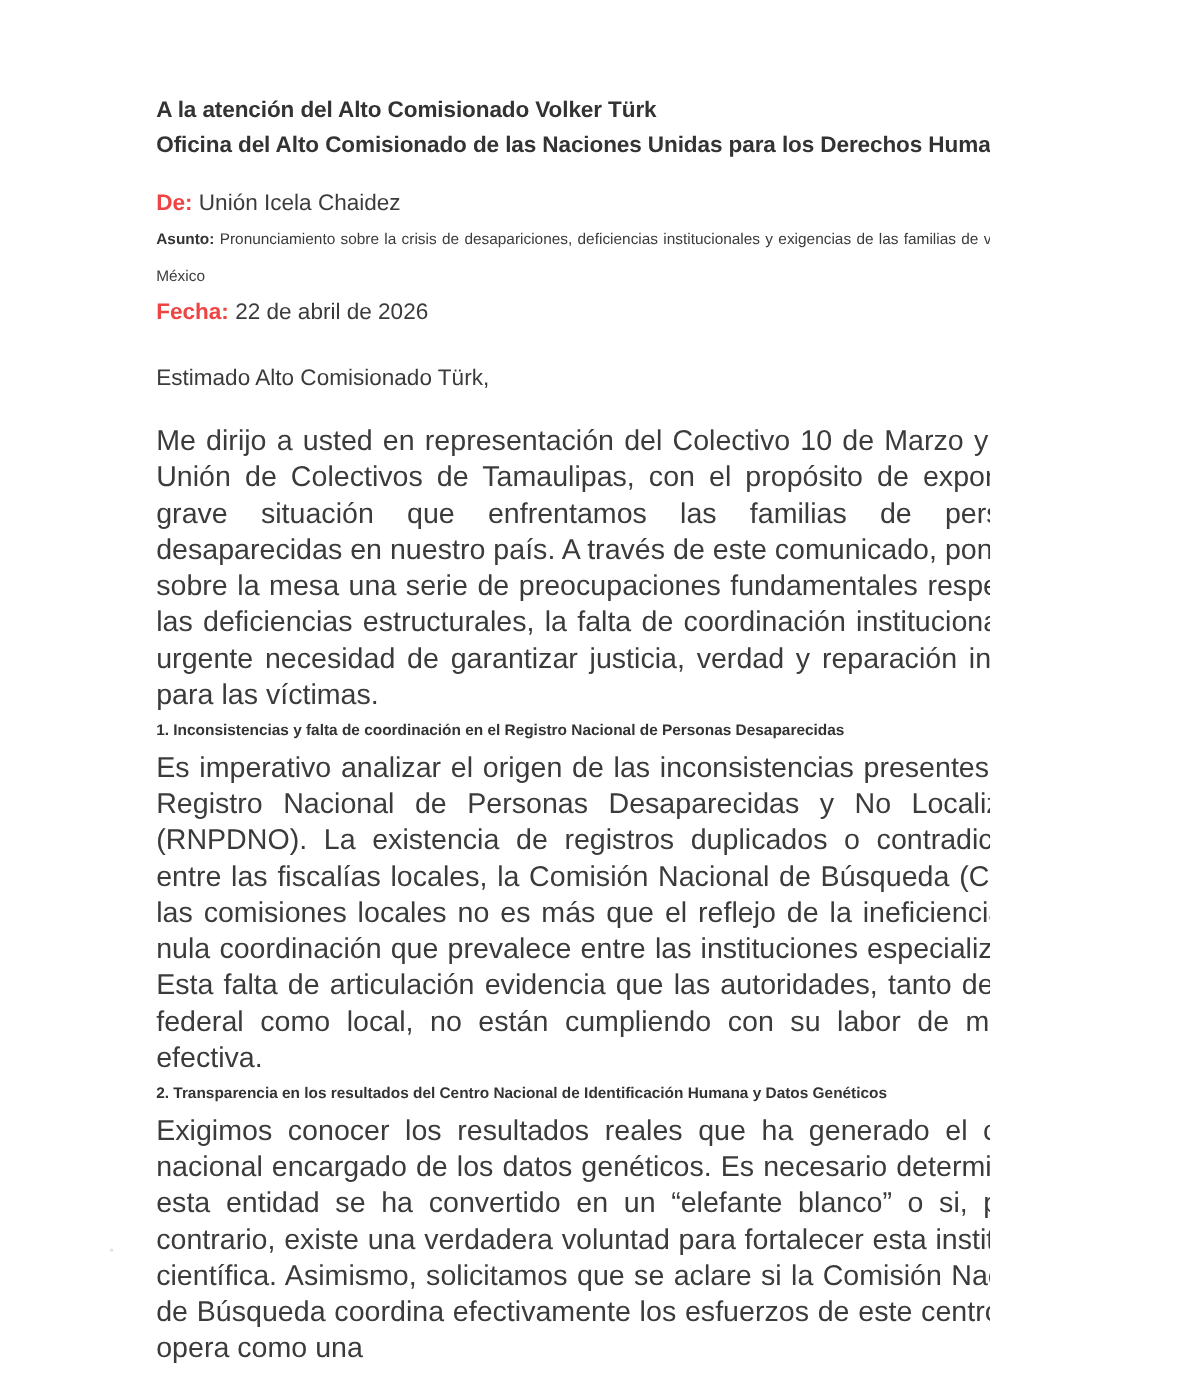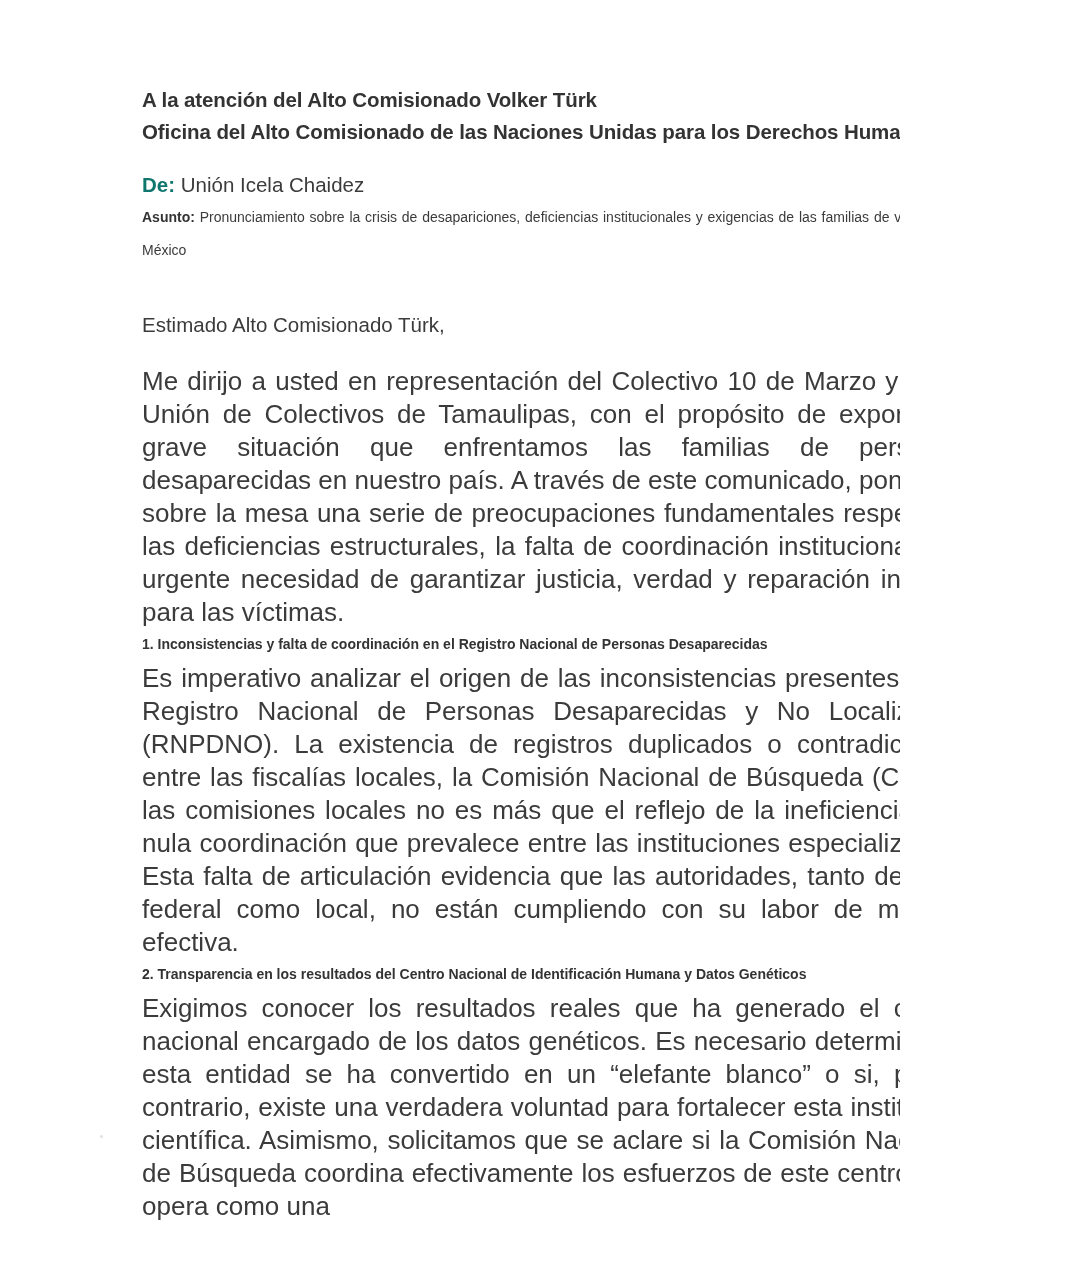--- a/index.html
+++ b/index.html
@@ -42,38 +42,38 @@
   }
 
   .meta-line {
     font-size: 20.5px;
     line-height: 33px;
     color: #3b3b3b;
   }
 
   .meta-line .lbl {
     font-weight: bold;
-    color: #0f766e;
+    color: #ef4444;
   }
 
   
   .meta-just {
     font-size: 14px;
     line-height: 33px;
     text-align: justify;
     text-justify: inter-word;
     color: #3b3b3b;
   }
   .meta-just .lbl {
     font-weight: bold;
     color: #333333;
   }
 
   .salutation {
-    margin-top: 41px;
+    margin-top: 27px;
     font-size: 20.5px;
     line-height: 33px;
     color: #3b3b3b;
   }
 
   .para {
     margin-top: 24px;
     font-size: 26px;
     line-height: 33px;
     text-align: justify;
@@ -134,20 +134,23 @@
 
       <div class="meta-line">
         <span class="lbl">De:</span><span> Unión Icela Chaidez</span>
       </div>
 
 
       <div class="meta-just">
         <span class="lbl">Asunto:</span><span> Pronunciamiento sobre la crisis de desapariciones, deficiencias institucionales y exigencias de las familias de víctimas en México</span>
       </div>
 
+      <div class="meta-line">
+        <span class="lbl">Fecha:</span><span> 22 de abril de 2026</span>
+      </div>
 
     </div>
 
     <div class="salutation">Estimado Alto Comisionado Türk,</div>
 
     <div class="para">Me dirijo a usted en representación del Colectivo 10 de Marzo y de la Unión de Colectivos de Tamaulipas, con el propósito de exponer la grave situación que enfrentamos las familias de personas desaparecidas en nuestro país. A través de este comunicado, ponemos sobre la mesa una serie de preocupaciones fundamentales respecto a las deficiencias estructurales, la falta de coordinación institucional y la urgente necesidad de garantizar justicia, verdad y reparación integral para las víctimas.</div>
 
 
     <div>
       <div class="section-heading">1. Inconsistencias y falta de coordinación en el Registro Nacional de Personas Desaparecidas</div>

